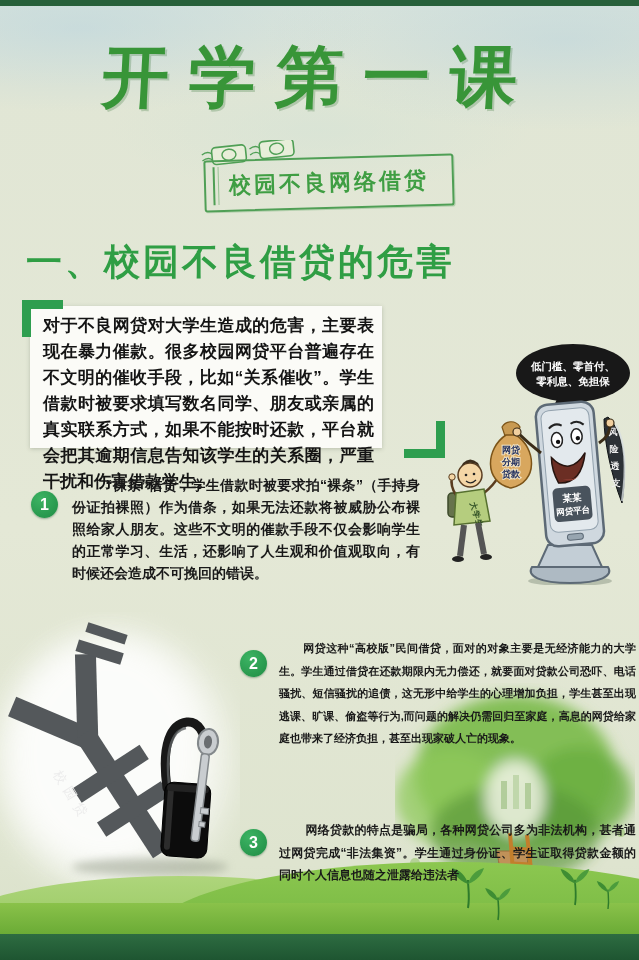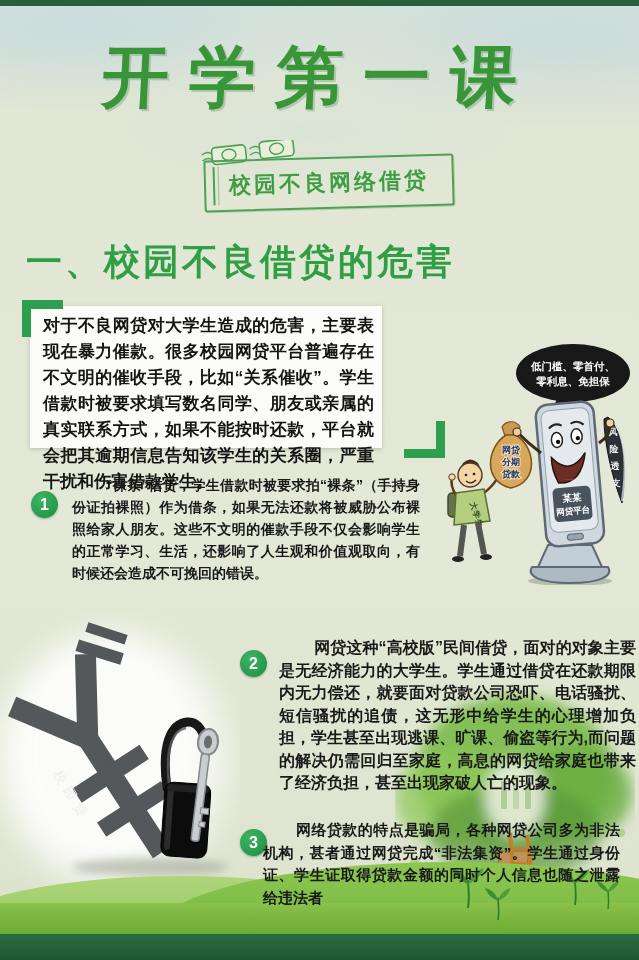--- a/index.html
+++ b/index.html
@@ -57,22 +57,22 @@
     box-shadow:0 1px 2px rgba(0,60,20,.35);
   }
   .num-1{left:31px;top:491px;}
   .num-2{left:240px;top:650px;}
   .num-3{left:240px;top:829px;}
 
   .item-text{
     z-index:6;font-weight:700;color:#191919;text-align:justify;
   }
   .item-1{left:72px;top:474px;width:348px;font-size:14px;line-height:22px;text-indent:2.4em;}
-  .item-2{left:279px;top:637px;width:357px;font-size:16px;line-height:22.5px;text-indent:2.2em;}
-  .item-3{left:263px;top:819px;width:357px;font-size:15px;line-height:22.5px;text-indent:2.2em;}
+  .item-2{left:279px;top:637px;width:357px;font-size:11px;line-height:22.5px;text-indent:2.2em;}
+  .item-3{left:279px;top:819px;width:357px;font-size:12px;line-height:22.5px;text-indent:2.2em;}
 
   .cartoon{left:440px;top:335px;width:200px;height:250px;z-index:2;}
   .lock-illus{left:-5px;top:612px;width:245px;height:300px;z-index:2;}
   .tree{left:395px;top:683px;width:240px;height:250px;z-index:1;}
   .sprouts{left:440px;top:868px;width:200px;height:60px;z-index:4;}
 
   .hill-a{left:-70px;top:876px;width:500px;height:130px;border-radius:50%;z-index:3;
     background:linear-gradient(180deg,#aed57b,#7cbb45);}
   .hill-b{left:150px;top:862px;width:600px;height:150px;border-radius:50%;z-index:3;
     background:linear-gradient(180deg,#8cc750,#61a933);}

